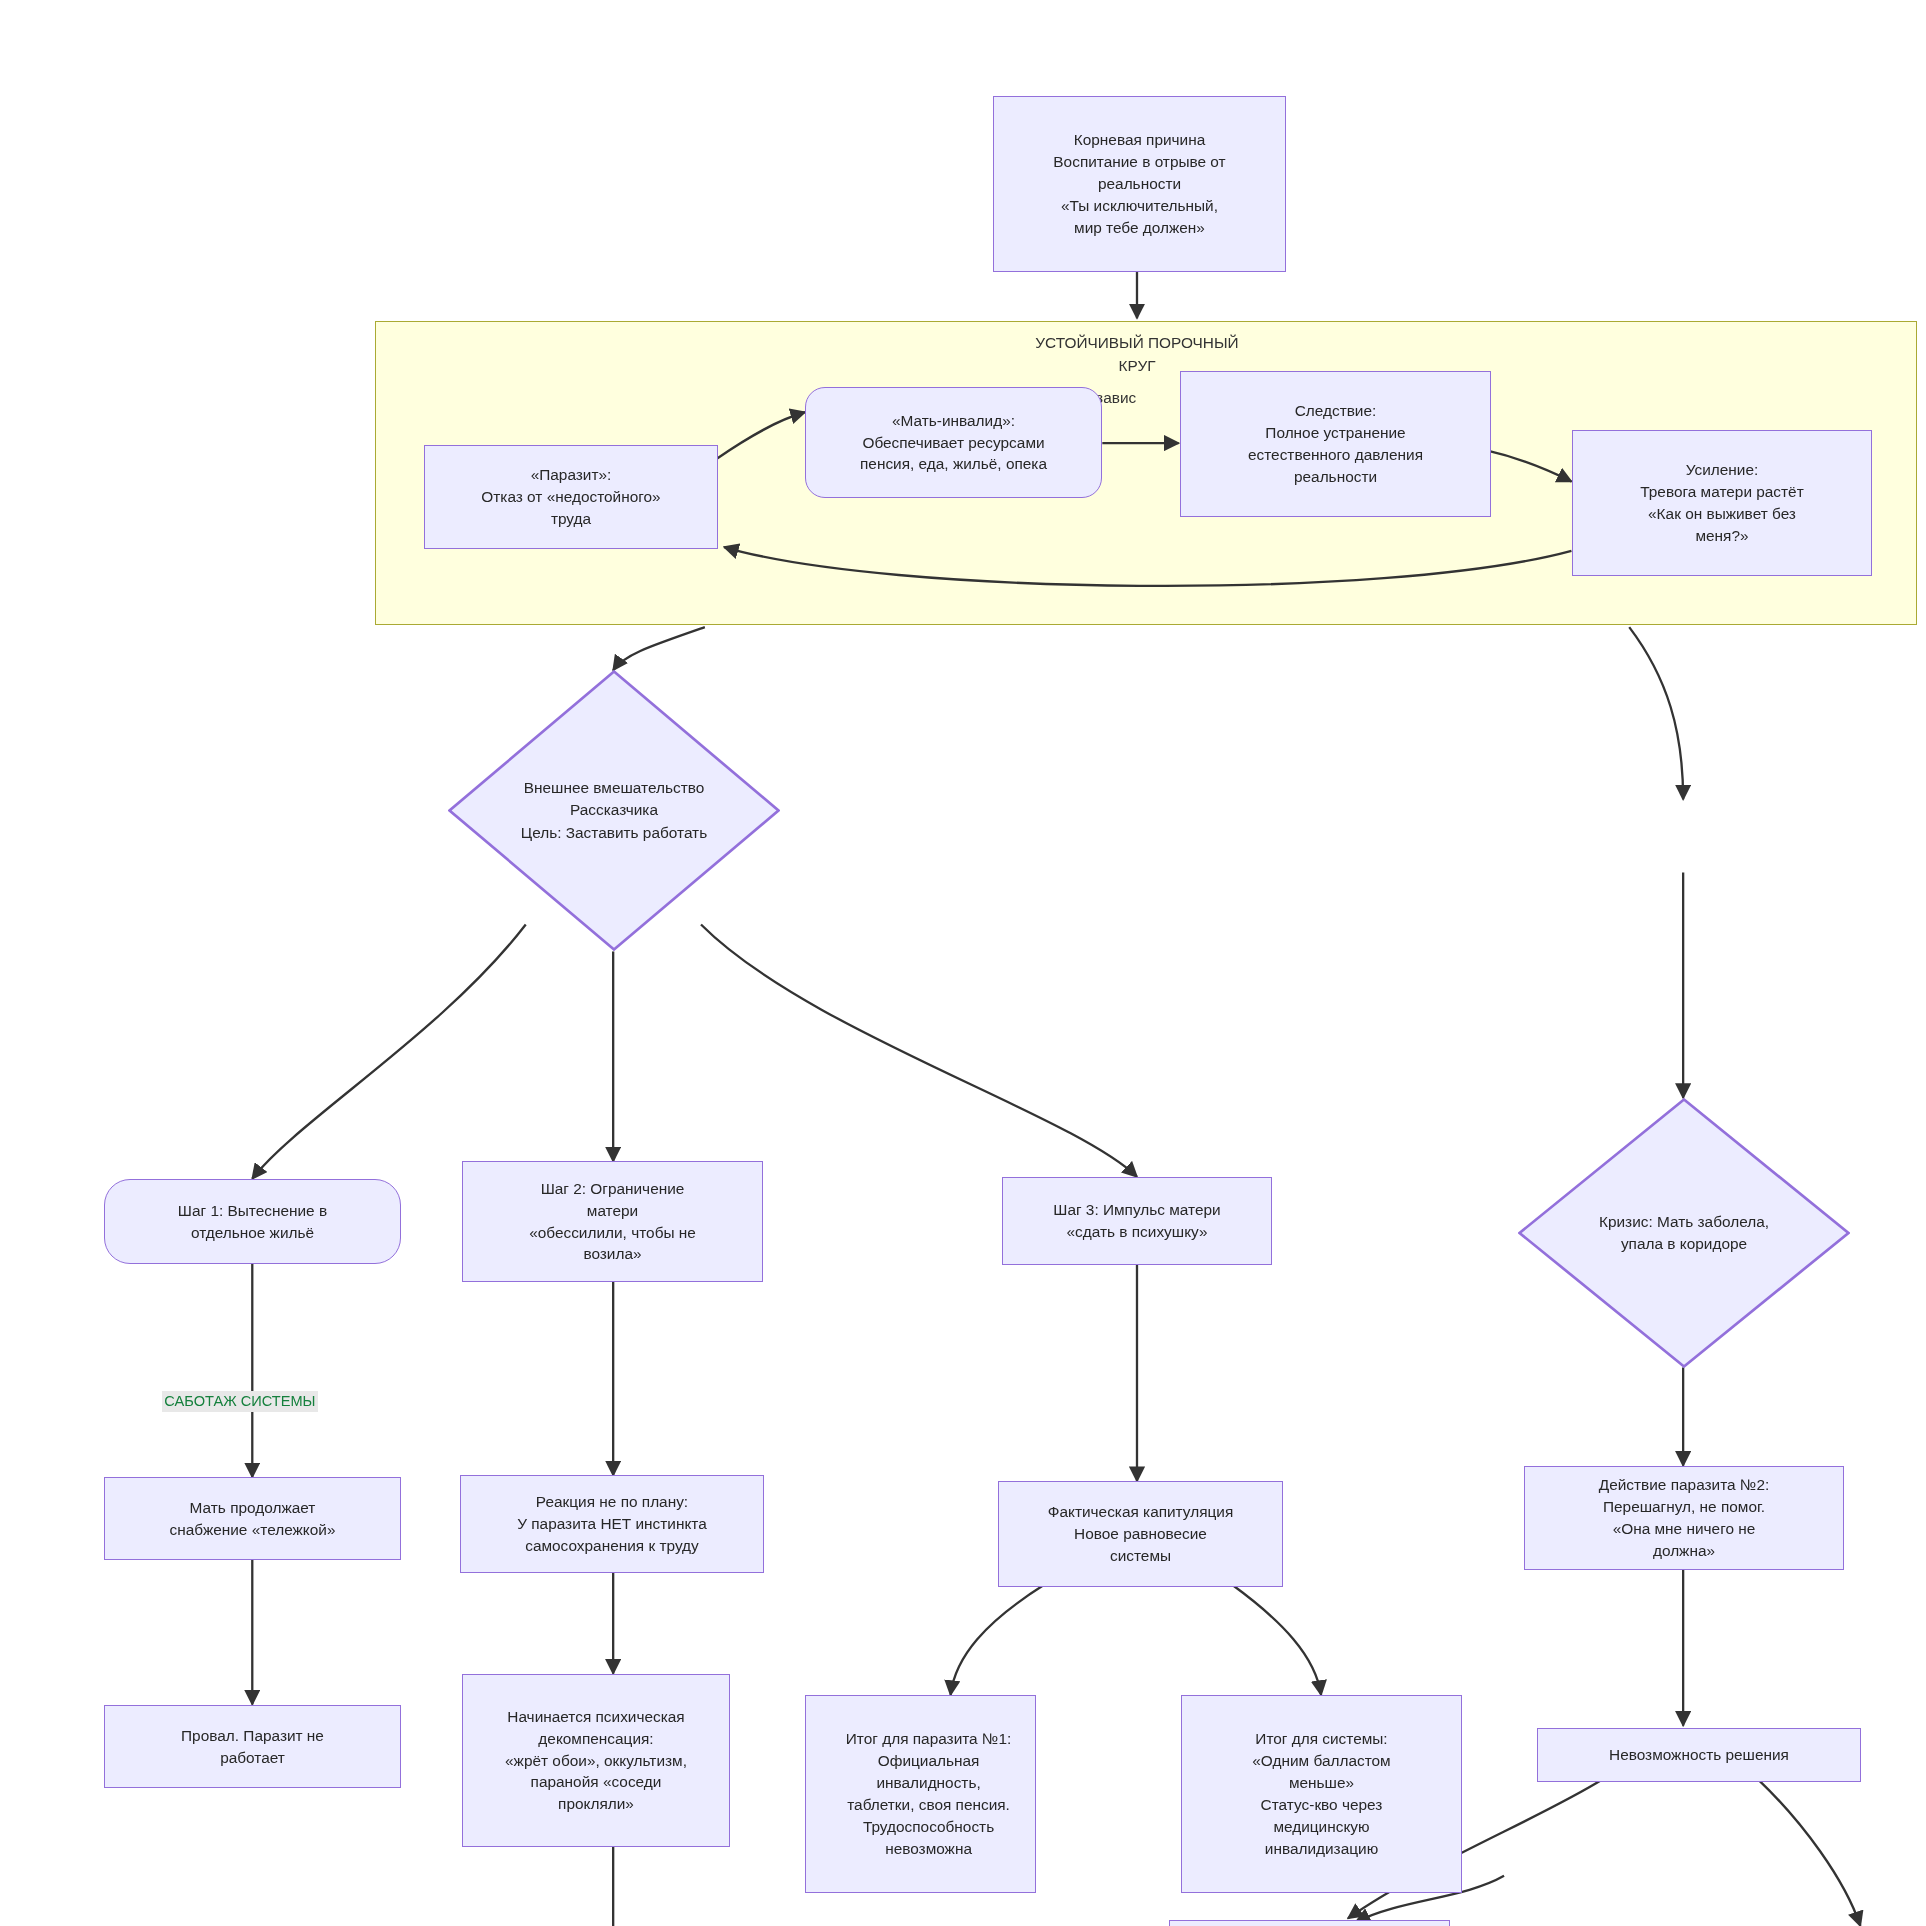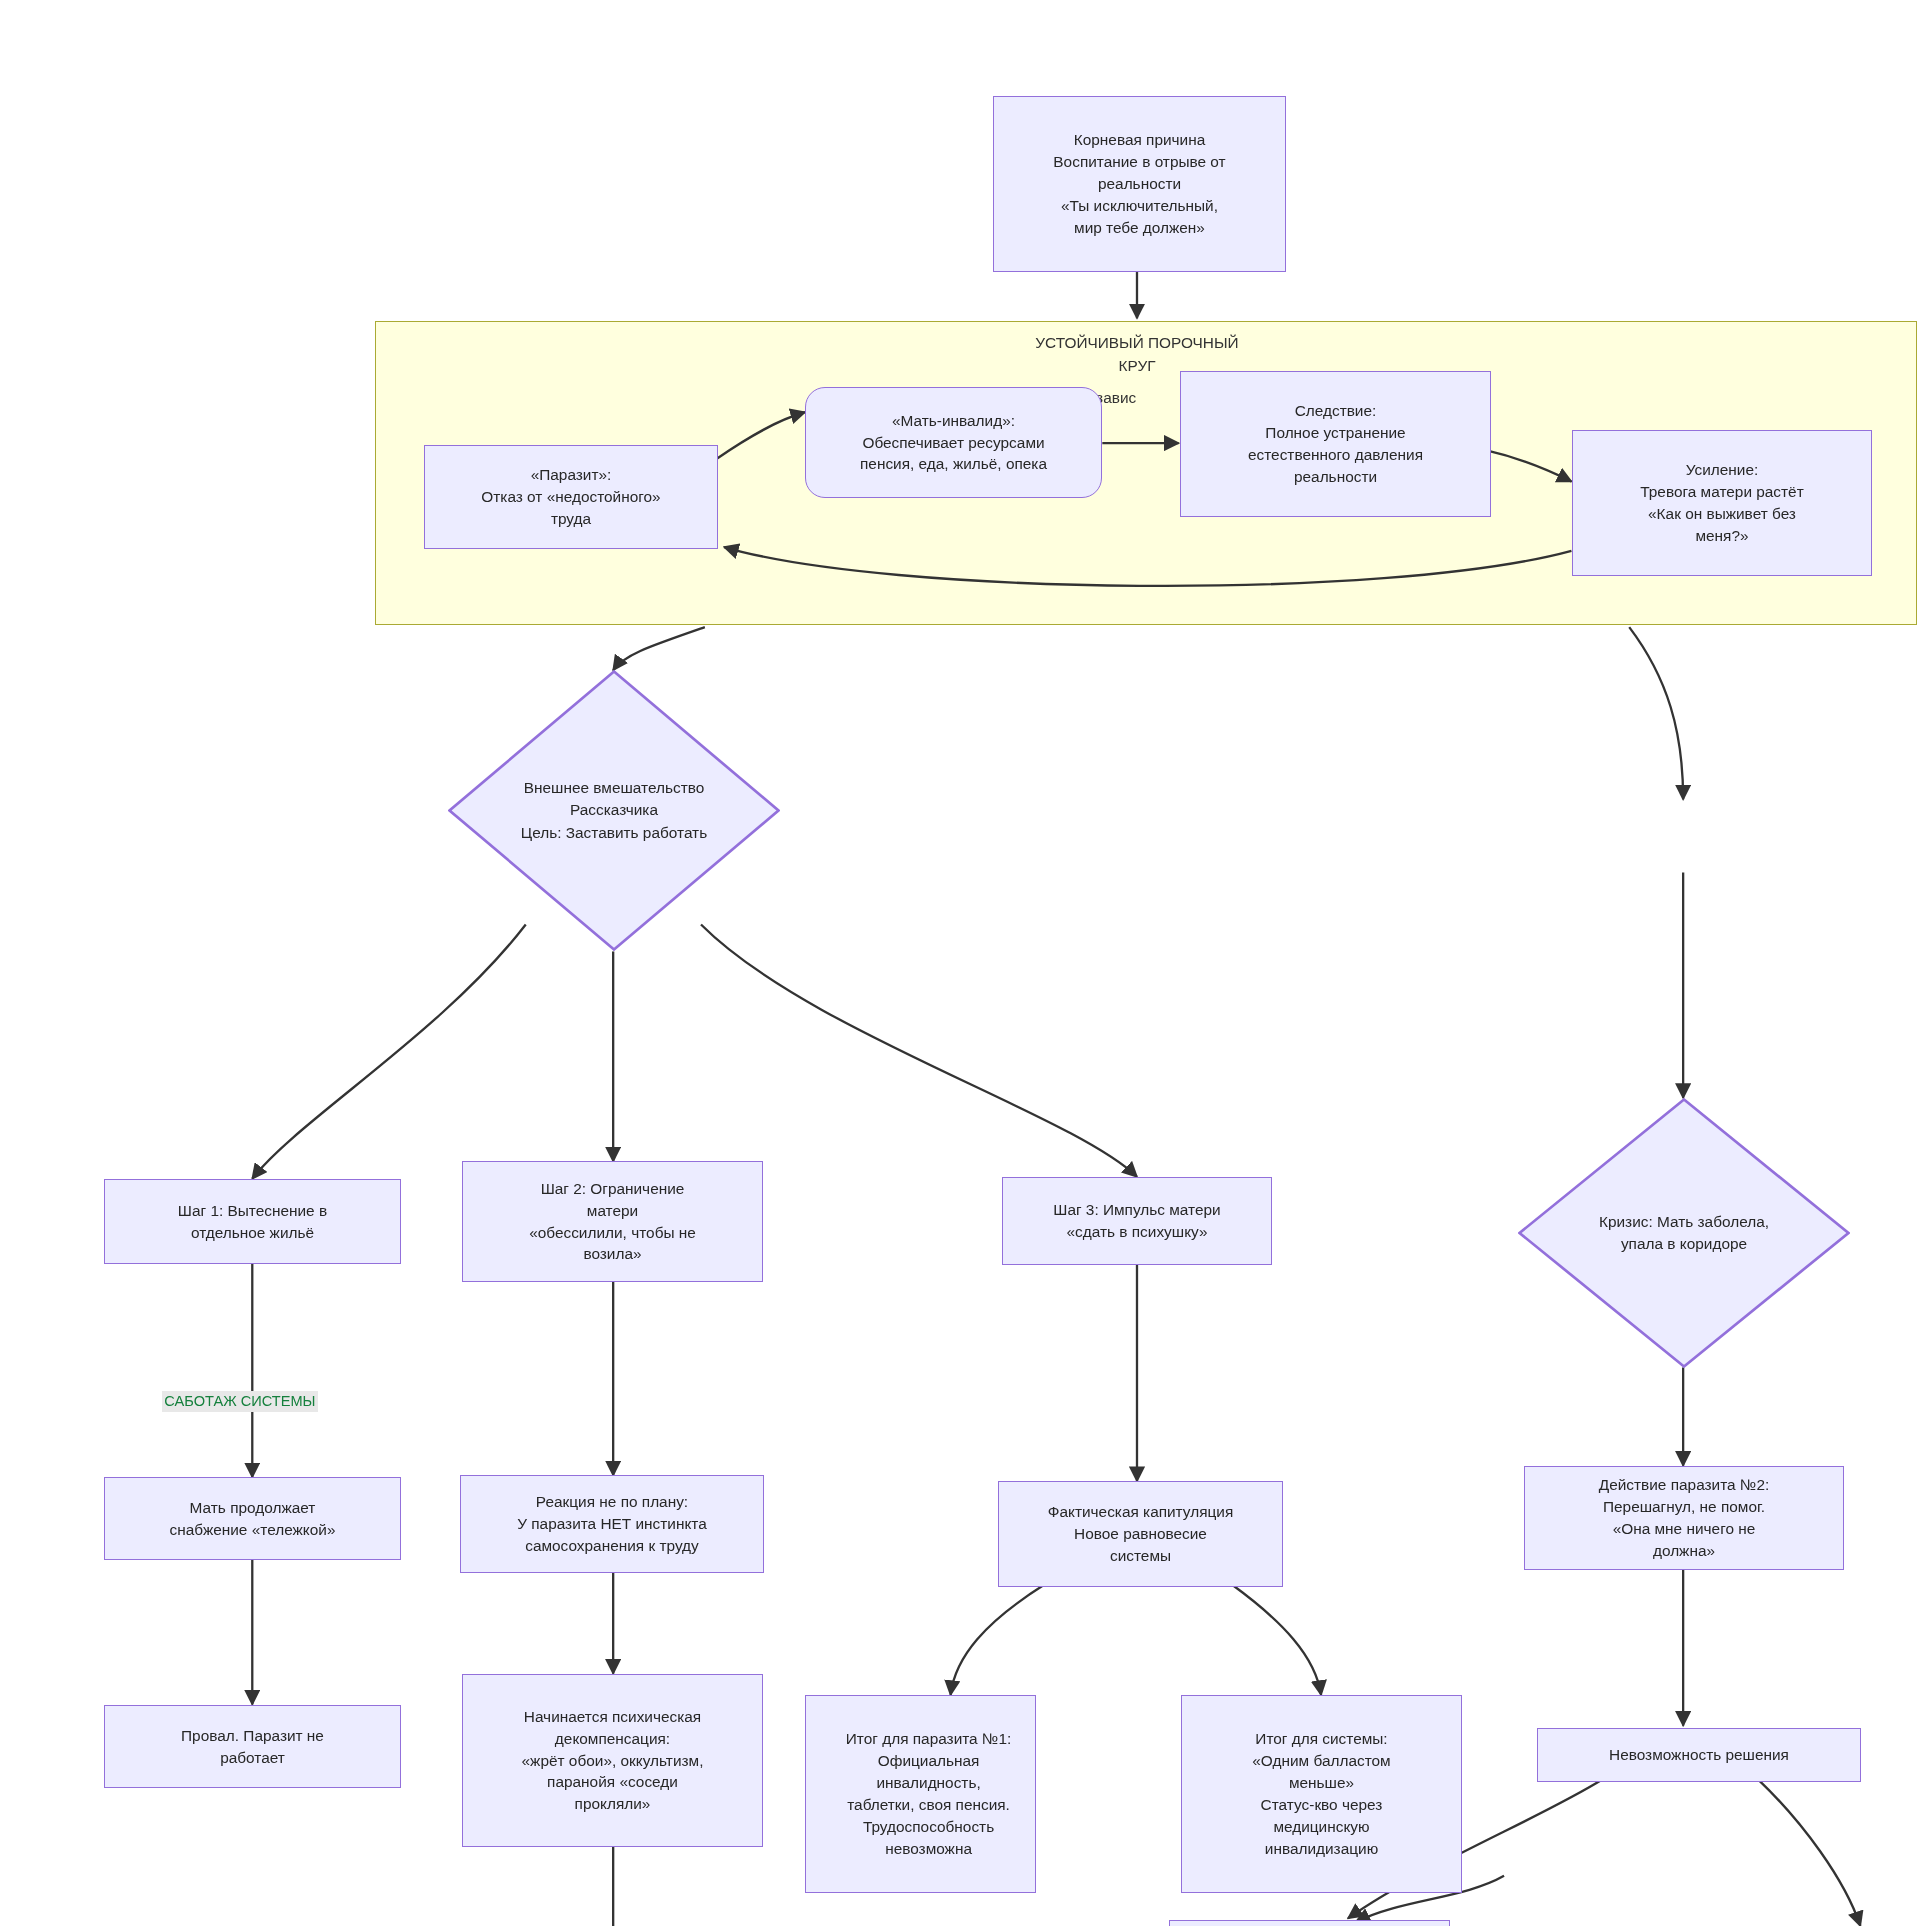--- a/index.html
+++ b/index.html
@@ -174,42 +174,42 @@
 
   <div class="diamond" style="left:448px;top:670px;width:332px;height:281px;">
     <svg class="dshape" viewBox="0 0 862 730" preserveAspectRatio="none">
       <polygon points="431,4 858,365 431,726 4,365" fill="#ececff" stroke="#9370db" stroke-width="7"></polygon>
     </svg>
     <div class="dtext">Внешнее вмешательство
 Рассказчика
 Цель: Заставить работать</div>
   </div>
 
-  <div class="node" style="left:104px;top:1179px;width:297px;height:85px;">Шаг 1: Вытеснение в
+  <div class="node" style="left:104px;top:1179px;width:297px;height:85px;border-radius:26px;">Шаг 1: Вытеснение в
 отдельное жильё</div>
 
   <div class="node" style="left:462px;top:1161px;width:301px;height:121px;">Шаг 2: Ограничение
 матери
 «обессилили, чтобы не
 возила»</div>
 
   <div class="node" style="left:1002px;top:1177px;width:270px;height:88px;">Шаг 3: Импульс матери
 «сдать в психушку»</div>
 
   <div class="node" style="left:104px;top:1477px;width:297px;height:83px;">Мать продолжает
 снабжение «тележкой»</div>
 
   <div class="node" style="left:104px;top:1705px;width:297px;height:83px;">Провал. Паразит не
 работает</div>
 
   <div class="node" style="left:460px;top:1475px;width:304px;height:98px;">Реакция не по плану:
 У паразита НЕТ инстинкта
 самосохранения к труду</div>
 
-  <div class="node" style="left:462px;top:1674px;width:301px;height:173px;">Начинается психическая
+  <div class="node" style="left:462px;top:1674px;width:268px;height:173px;">Начинается психическая
 декомпенсация:
 «жрёт обои», оккультизм,
 паранойя «соседи
 прокляли»</div>
 
   <div class="node" style="left:998px;top:1481px;width:285px;height:106px;">Фактическая капитуляция
 Новое равновесие
 системы</div>
 
   <div class="node" style="left:805px;top:1695px;width:231px;height:198px;padding-left:20px;">Итог для паразита №1:

